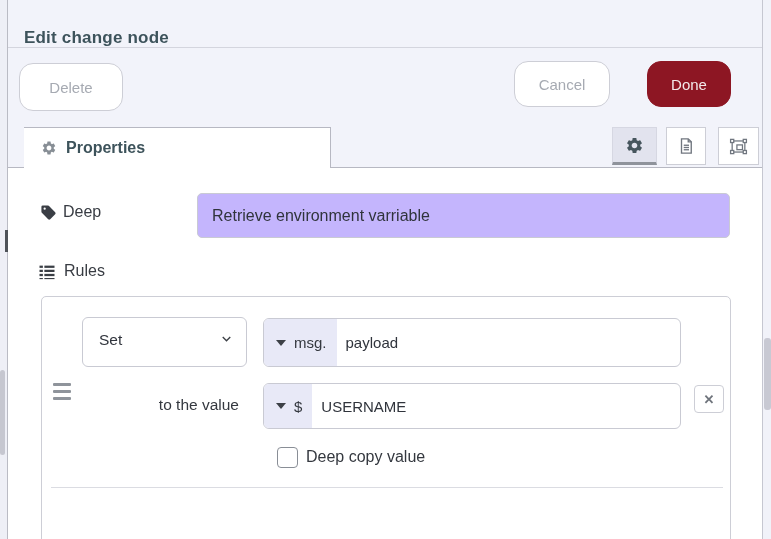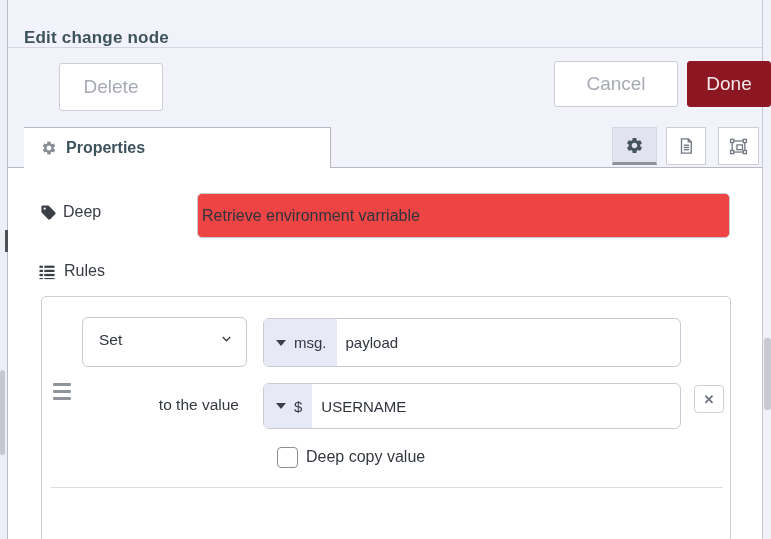--- a/index.html
+++ b/index.html
@@ -22,24 +22,24 @@
     background:#c8c9d3; border-radius:3px; }
 
   
   .title-bar { position:absolute; left:8px; top:0; width:754px; height:48px;
     background:#f2f3fa; border-bottom:1px solid #d4d5de; }
   .title-bar h1 { padding:28px 0 0 16px; font-size:17px; font-weight:bold;
     color:#3d535b; letter-spacing:.2px; }
 
   .button-bar { position:absolute; left:8px; top:48px; width:754px; height:69px; background:#f2f3fa; }
   .btn { position:absolute; display:flex; align-items:center; justify-content:center;
-    font-size:19px; border-radius:3px; cursor:pointer; font-family:inherit;margin-left:40px; }
+    font-size:15px; border-radius:14px; cursor:pointer; font-family:inherit; }
   .btn-secondary { background:#ffffff; border:1px solid #cdced6; color:#a6aab2; }
   .btn-delete { left:11px; top:15px; width:104px; height:48px; }
-  .btn-cancel { left:506px; top:13px; width:124px; height:46px; }
+  .btn-cancel { left:506px; top:13px; width:96px; height:46px; }
   .btn-done { left:639px; top:13px; width:84px; height:46px;
     background:#8d1623; border:1px solid #8d1623; color:#f3e9ea; }
 
   
   .tab-row { position:absolute; left:8px; top:117px; width:754px; height:51px;
     background:#f2f3fa; border-bottom:1px solid #b7b8c2; }
   .tab-active { position:absolute; left:16px; top:10px; width:307px; height:41px;
     background:#ffffff; border:1px solid #b7b8c2; border-bottom:none; border-left:none;
     display:flex; align-items:center; gap:9px; padding-left:17px;
     font-weight:bold; font-size:16px; color:#3d535b; cursor:pointer; }
@@ -55,22 +55,22 @@
   .ib-group { left:710px; width:41px; }
 
   
   .field-icon { position:absolute; color:#3a3e45; }
   .tag-icon   { left:40px; top:204px; width:17px; height:17px; }
   .list-icon  { left:38px; top:263px; width:18px; height:18px; }
   .field-label { position:absolute; font-size:16px; color:#383c43; }
   .name-label  { left:63px; top:203px; }
   .rules-label { left:64px; top:262px; }
   .name-input { position:absolute; left:197px; top:193px; width:533px; height:45px;
-    border:1px solid #c9cad3; border-radius:5px; padding:0 4px; font-size:16px;
-    color:#30343c; font-family:inherit; background:#ef4444; }
+    border:1px solid #c9cad3; border-radius:5px; padding:0 14px; font-size:16px;
+    color:#30343c; font-family:inherit; background:#c4b5fd; }
 
   .rules-box { position:absolute; left:41px; top:296px; width:690px; height:260px;
     border:1px solid #cdced6; border-radius:5px; background:#fff; }
 
   .rule-select { position:absolute; left:40px; top:20px; width:165px; height:50px;
     border:1px solid #c9cad3; border-radius:6px; background:#fff; cursor:pointer;
     display:flex; align-items:center; padding:0 12px 4px 16px; font-size:15.5px; color:#30343c; }
   .rule-select .chev { margin-left:auto; color:#3c4046; }
 
   .typed-input { position:absolute; display:flex; align-items:stretch;

